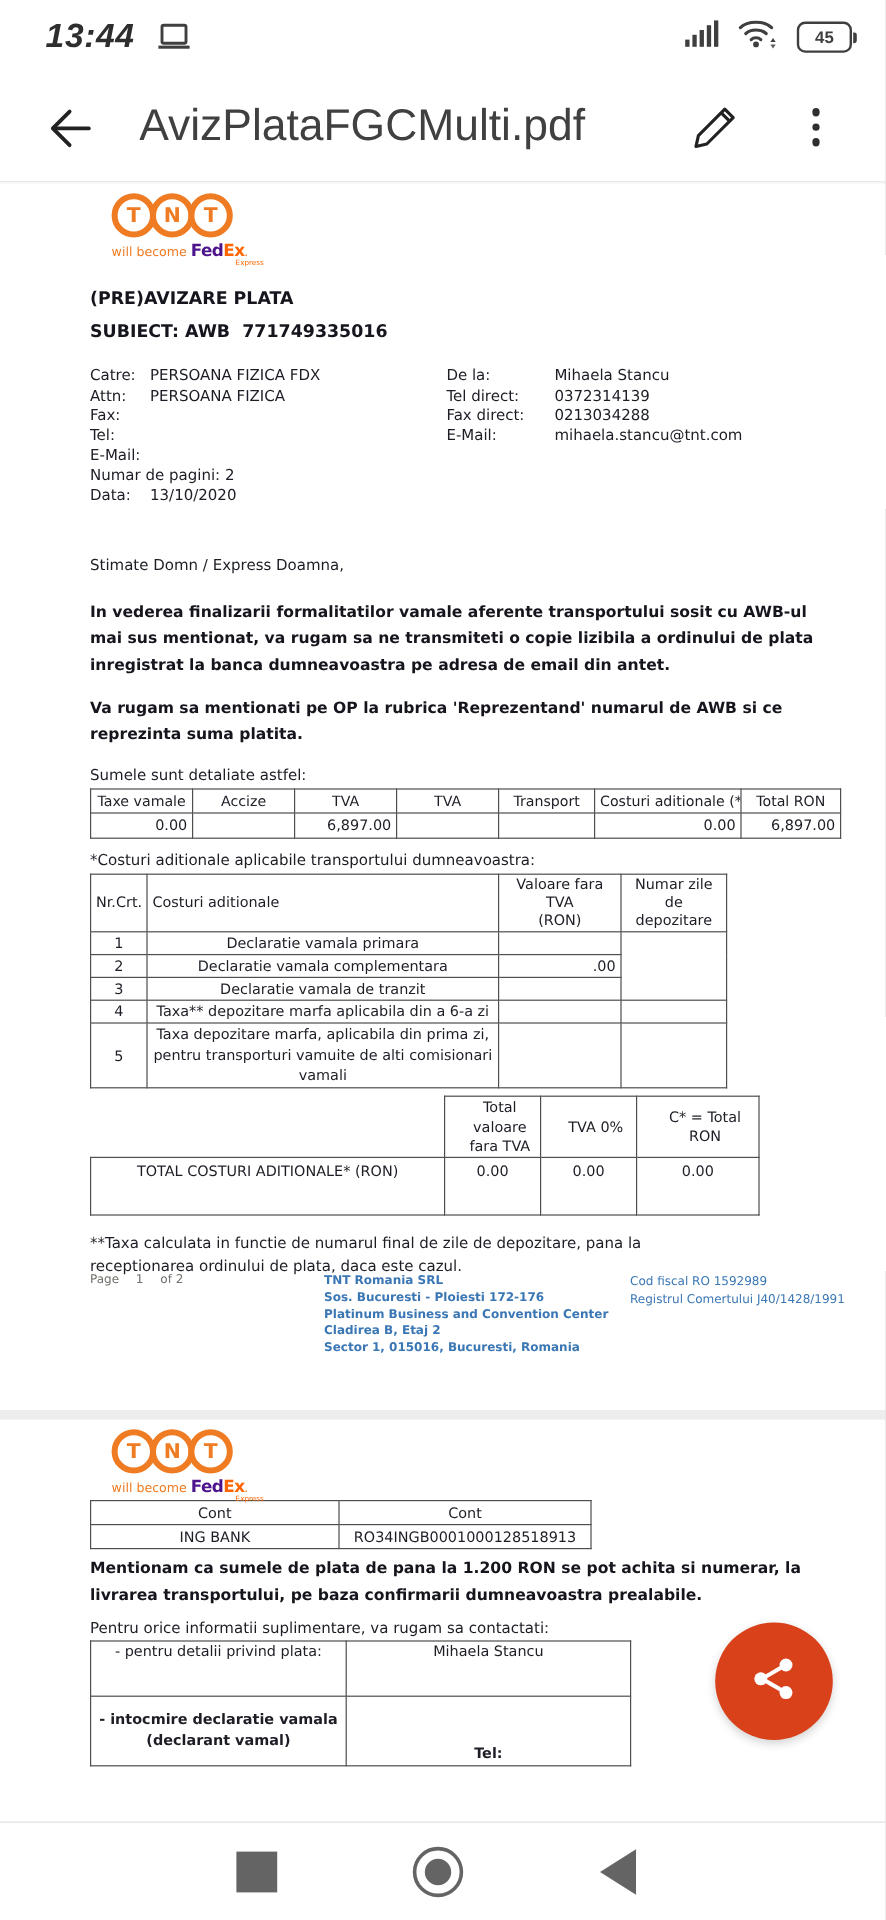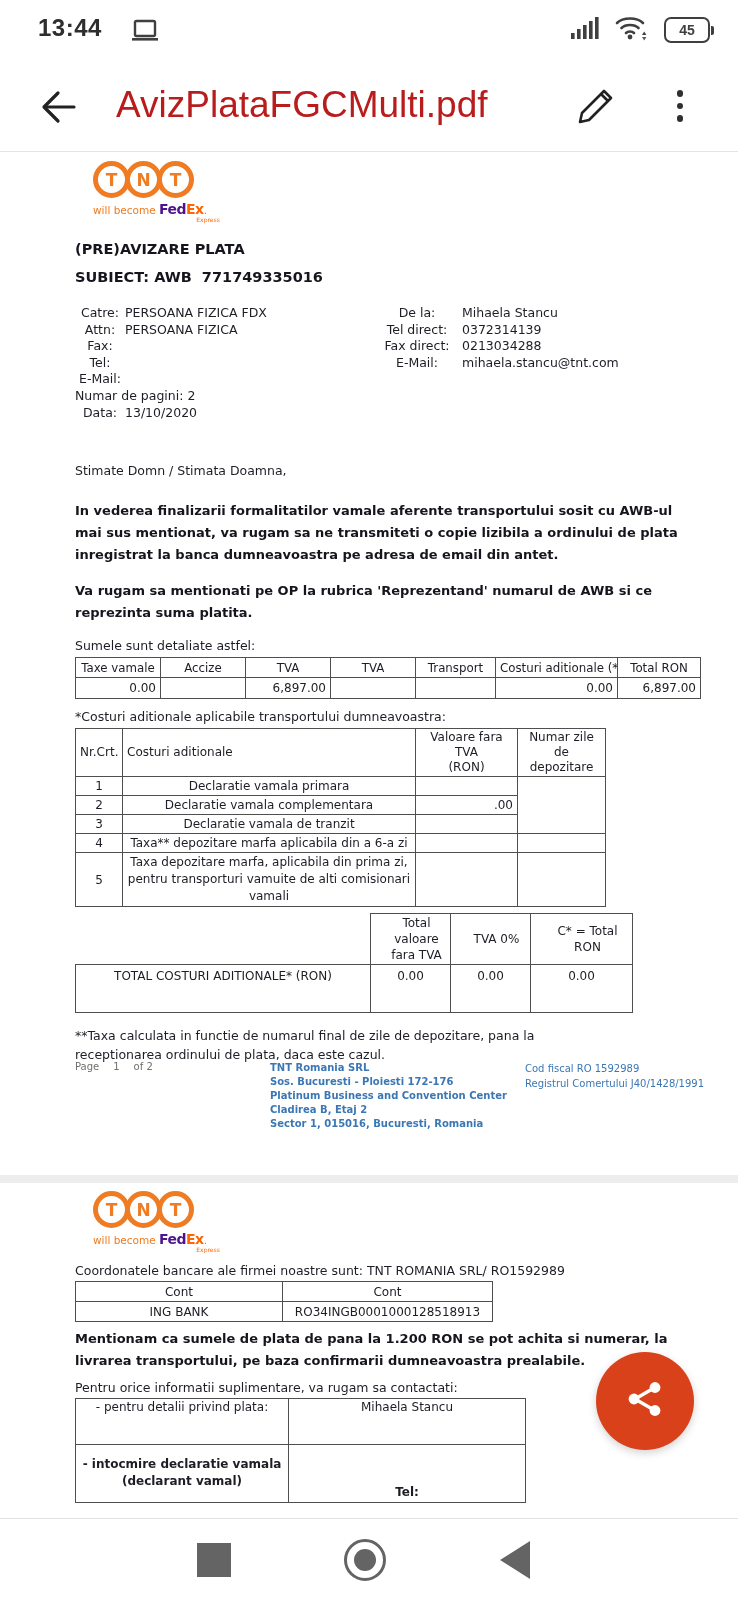--- a/index.html
+++ b/index.html
@@ -4,30 +4,30 @@
 <style>
   * { margin:0; padding:0; box-sizing:border-box; }
   html,body { background:#cfcfcf; }
   .screen {
     position:relative; width:738px; height:1600px; margin:0 auto;
     background:#ffffff; overflow:hidden;
     font-family:"Liberation Sans", sans-serif;
   }
   
   .statusbar { position:absolute; top:0; left:0; width:738px; height:62px; background:#fff; }
-  .sb-time { position:absolute; left:38px; top:14px; font-size:24px; font-weight:700; color:#2e2e2e; letter-spacing:0.5px; }
+  .sb-time { position:absolute; left:38px; top:14px; font-size:28px; font-weight:700; color:#2e2e2e; letter-spacing:0.5px;font-style:italic; }
   .sb-laptop { position:absolute; left:130px; top:18px; }
   .sb-right { position:absolute; right:28px; top:14px; display:flex; align-items:center; gap:14px; }
   .battery { position:relative; width:46px; height:26px; border:2.5px solid #3f3f3f; border-radius:7px;
     display:flex; align-items:center; justify-content:center; font-size:14px; font-weight:600; color:#3f3f3f; }
   .battery::after { content:""; position:absolute; right:-6px; top:7px; width:3.5px; height:9px; background:#3f3f3f; border-radius:0 2px 2px 0; }
   
   .appbar { position:absolute; top:62px; left:0; width:738px; height:90px; background:#fff; border-bottom:1px solid #e4e4e4; }
   .back-btn { position:absolute; left:36px; top:22px; width:46px; height:46px; cursor:pointer; }
-  .appbar-title { position:absolute; left:116px; top:22px; width:410px; font-size:37px; color:#b91c1c; font-weight:400;
+  .appbar-title { position:absolute; left:116px; top:22px; width:410px; font-size:37px; color:#404040; font-weight:400;
     white-space:nowrap; overflow:hidden; }
   .edit-btn { position:absolute; left:572px; top:20px; width:48px; height:48px; cursor:pointer; }
   .menu-btn { position:absolute; left:660px; top:20px; width:40px; height:48px; display:flex; flex-direction:column;
     align-items:center; justify-content:center; gap:6px; cursor:pointer; }
   .menu-btn i { width:6.5px; height:6.5px; border-radius:50%; background:#2f2f2f; }
   
   .docview { position:absolute; top:153px; left:0; width:738px; height:1365px; background:#ededed; overflow:hidden;
     font-family:"DejaVu Sans", sans-serif; color:#1d1d26; }
   .page { background:#fff; width:738px; padding:0 38px 0 75px; position:relative; }
   .page1 { height:1022px; }
@@ -41,21 +41,21 @@
   .tnt-ring + .tnt-ring { margin-left:-5px; }
   .logo-sub { margin-top:3px; font-size:10.5px; color:#ef7b23; white-space:nowrap; }
   .fed { color:#4d148c; font-weight:800; font-size:14px; letter-spacing:-0.5px; }
   .fex { color:#ff6600; font-weight:800; font-size:14px; letter-spacing:-0.5px; }
   .fexpress { display:inline-block; font-size:6px; color:#ff6600; vertical-align:bottom; margin-left:-14px; transform:translateY(6px); }
   
   .h-bold { font-weight:700; font-size:14.5px; color:#15151d; }
   .headline { margin-top:24px; }
   .subject { margin-top:12px; }
   .contact { position:relative; margin-top:20px; font-size:12.5px; line-height:16.6px; }
-  .c-row { display:flex;text-align:center; }
+  .c-row { display:flex; }
   .c-lab { width:50px; flex:none; }
   .sender { position:absolute; left:297px; top:0; }
   .s-lab { width:90px; flex:none; }
   .salutation { margin-top:42px; font-size:12.5px; }
   .bpara { margin-top:22px; font-weight:700; font-size:13px; line-height:22px; color:#15151d; }
   .p1 { max-width:608px; }
   .p2 { max-width:590px; margin-top:14px; }
   .intro { margin-top:14px; font-size:12.5px; }
   
   table { border-collapse:collapse; table-layout:fixed; font-size:12px; color:#1d1d26; }
@@ -236,21 +236,21 @@
               <span class="s-lab">Fax direct:</span>
               <span>0213034288</span>
             </div>
           <div class="c-row">
               <span class="s-lab">E-Mail:</span>
               <span>mihaela.stancu@tnt.com</span>
             </div>
         </div>
       </div>
 
-      <div class="salutation">Stimate Domn / Stimata Doamna,</div>
+      <div class="salutation">Stimate Domn / Express Doamna,</div>
       <div class="bpara p1">In vederea finalizarii formalitatilor vamale aferente transportului sosit cu AWB-ul mai sus mentionat, va rugam sa ne transmiteti o copie lizibila a ordinului de plata inregistrat la banca dumneavoastra pe adresa de email din antet.</div>
       <div class="bpara p2">Va rugam sa mentionati pe OP la rubrica 'Reprezentand' numarul de AWB si ce reprezinta suma platita.</div>
       <div class="intro">Sumele sunt detaliate astfel:</div>
 
       <table class="t-sums">
         <colgroup>
             <col style="width:85px">
             <col style="width:85px">
             <col style="width:85px">
             <col style="width:85px">
@@ -394,21 +394,20 @@
           <span class="tnt-ring">N</span>
           <span class="tnt-ring">T</span>
         </div>
         <div class="logo-sub">
           <span>will become</span>
           <span class="fed">Fed</span><span class="fex">Ex</span>.
           <span class="fexpress">Express</span>
         </div>
       </div>
 
-      <div class="bank-intro">Coordonatele bancare ale firmei noastre sunt: TNT ROMANIA SRL/ RO1592989</div>
 
       <table class="t-bank">
         <colgroup>
             <col style="width:207px">
             <col style="width:210px">
           </colgroup>
         <tbody>
             <tr>
               <th>Cont</th>
               <th>Cont</th>

